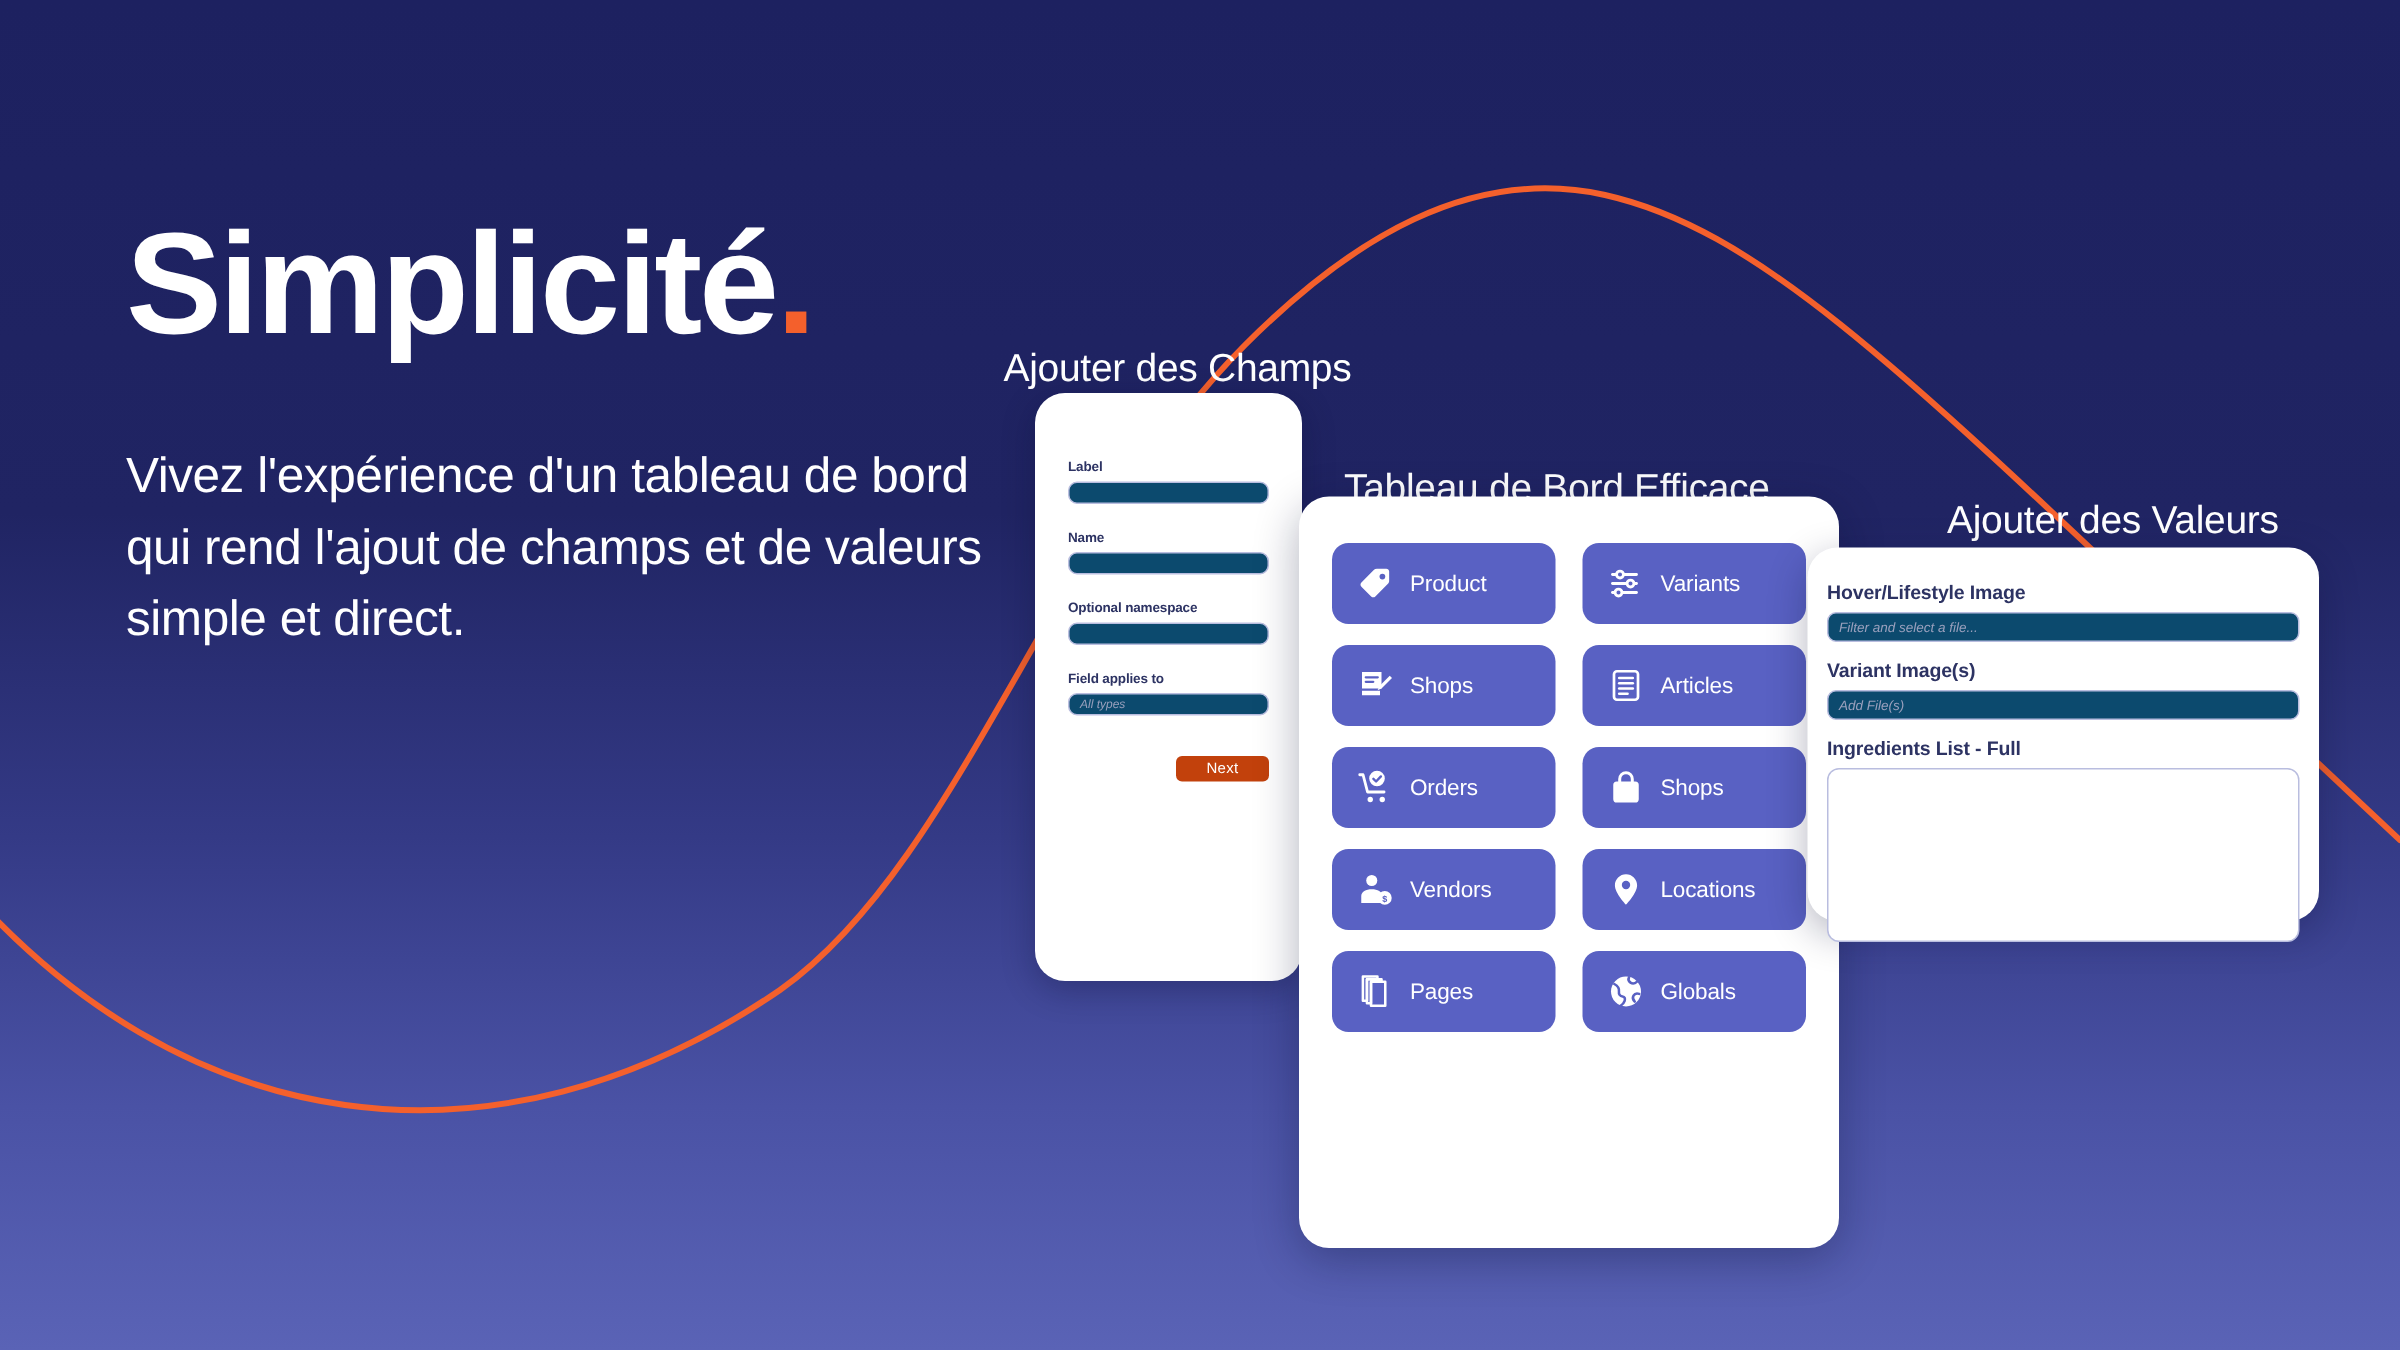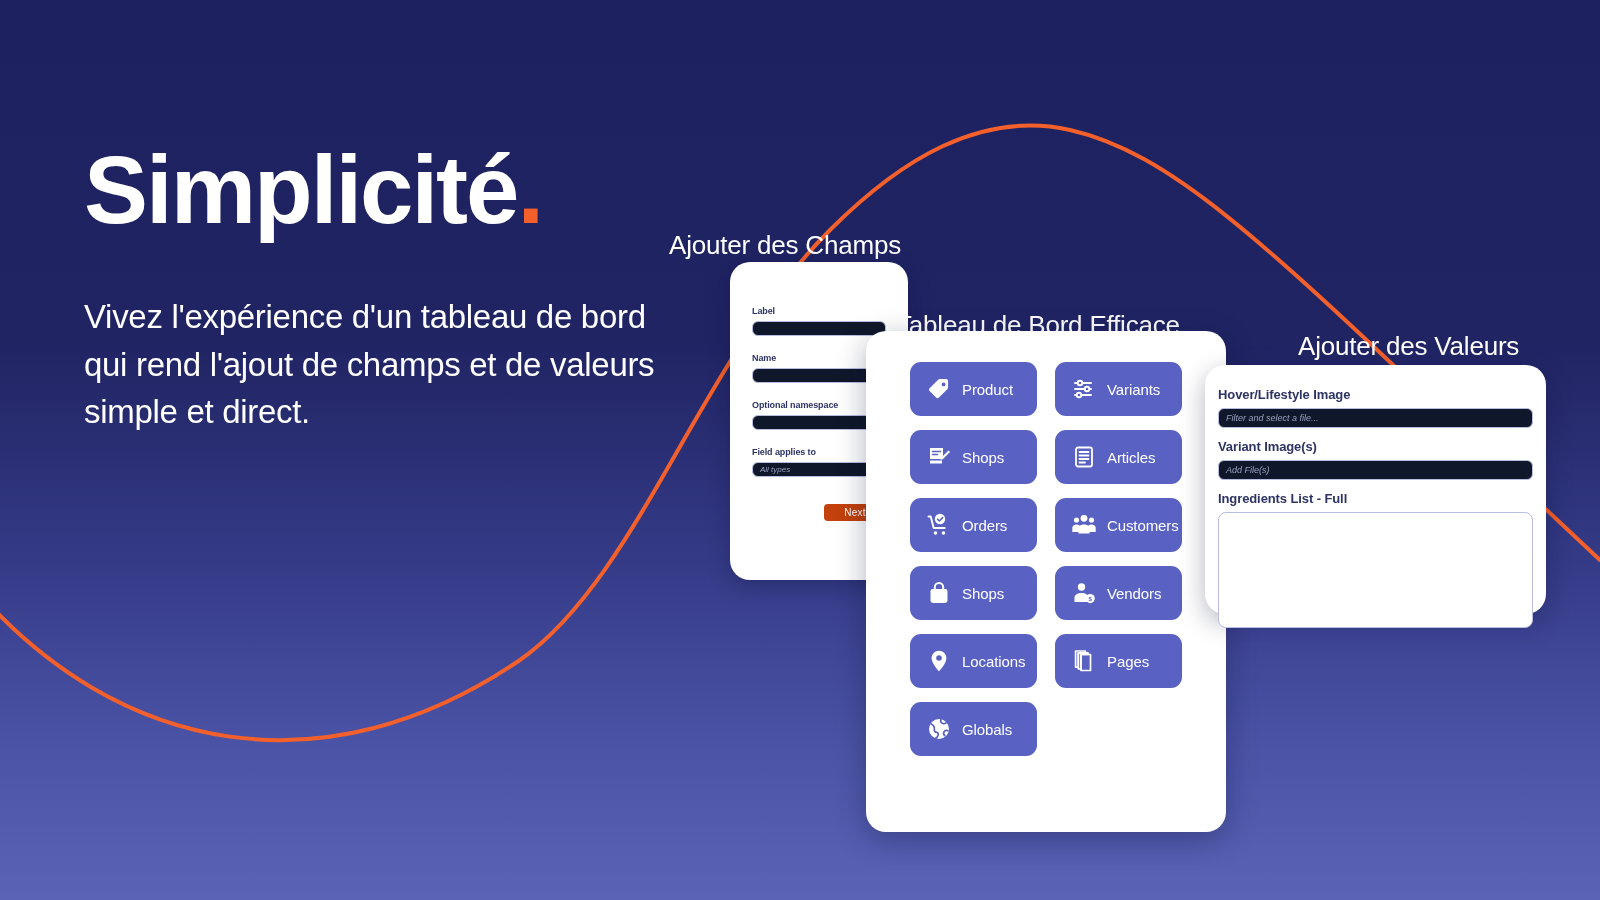--- a/index.html
+++ b/index.html
@@ -28,54 +28,53 @@
     position:absolute; color:#ffffff; font-size:26px; font-weight:300;
     letter-spacing:-0.2px; white-space:nowrap;
   }
   .card {
     position:absolute; background:#ffffff; border-radius:20px;
   }
   .field-label {
     color:#2d3363; font-weight:bold; letter-spacing:-0.1px;
   }
   .field-box {
-    border:1px solid #b9bddf; border-radius:6px; background:#0f172a;
+    border:1px solid #b9bddf; border-radius:6px; background:#0c4a6e;
     display:flex; align-items:center;
   }
   .field-box .ph {
     font-style:italic; color:#9aa0bd; padding-left:7px; font-size:8px;
   }
 
   
   #title-fields { left:669px; top:230px; }
   #card-fields {
-    left:690px; top:262px; width:178px; height:318px;
+    left:690px; top:262px; width:178px; height:392px;
     box-shadow:0 6px 22px rgba(10,14,50,.30);
-    margin-left:40px;
   }
   #card-fields .inner { padding:44px 22px 0 22px; }
   #card-fields .field-label { font-size:9px; display:block; margin-bottom:5px; }
   #card-fields .field-box { height:15px; width:100%; }
   #card-fields .grp { margin-bottom:17px; }
   #btn-next {
     margin-top:10px; margin-left:auto; width:62px; height:17px;
     background:#c2410c; border-radius:4px; color:#fff; font-size:10px;
     display:flex; align-items:center; justify-content:center;
     letter-spacing:.2px;
   }
   #card-fields .row-next { display:flex; }
 
   
   #title-dash { left:896px; top:310px; }
   #card-dash {
     left:866px; top:331px; width:360px; height:501px;
     box-shadow:0 8px 30px rgba(10,14,50,.32);
   }
   .tile-grid {
-    padding:31px 44px; display:grid; grid-template-columns:1fr 1fr;
+    padding:31px 22px; display:grid; grid-template-columns:1fr 1fr;
     column-gap:18px; row-gap:14px;
   }
   .tile {
     background:#5961c3; border-radius:11px; height:54px;
     display:flex; align-items:center; gap:11px; padding-left:17px;
     color:#ffffff;
   }
   .tile .ico { width:24px; height:24px; flex:0 0 24px; display:block; }
   .tile .lbl { font-size:15px; font-weight:300; letter-spacing:-0.1px; }
 
@@ -205,33 +204,20 @@
             <circle cx="13" cy="6" r="5.2" fill="#ffffff"></circle>
             <path d="M10.6 6.2 12.4 8l3.2-3.4" fill="none" stroke="#5961c3" stroke-width="1.6" stroke-linecap="round" stroke-linejoin="round"></path>
             <path d="M1.5 3.5h2.2l3 11.5h11" fill="none" stroke="#ffffff" stroke-width="1.9" stroke-linecap="round" stroke-linejoin="round"></path>
             <circle cx="8.5" cy="20" r="1.8" fill="#ffffff"></circle>
             <circle cx="16.5" cy="20" r="1.8" fill="#ffffff"></circle>
           </svg>
       </span>
       <span class="lbl">Orders</span>
     </div>
 
-    <div class="tile">
-      <span class="ico">
-        <svg viewBox="0 0 24 24" fill="#ffffff">
-            <circle cx="4.5" cy="7" r="2.6"></circle>
-            <path d="M0.3 19v-4.2c0-2 1.7-3.3 4.2-3.3s4.2 1.3 4.2 3.3V19z"></path>
-            <circle cx="19.5" cy="7" r="2.6"></circle>
-            <path d="M15.3 19v-4.2c0-2 1.7-3.3 4.2-3.3s4.2 1.3 4.2 3.3V19z"></path>
-            <circle cx="12" cy="5.3" r="3.4"></circle>
-            <path d="M6.4 20.5v-5c0-2.4 2.3-4 5.6-4s5.6 1.6 5.6 4v5z"></path>
-          </svg>
-      </span>
-      <span class="lbl">Customers</span>
-    </div>
 
     <div class="tile">
       <span class="ico">
         <svg viewBox="0 0 24 24">
             <rect x="3.5" y="8" width="17" height="14" rx="2.4" fill="#ffffff"></rect>
             <path d="M7.8 9V6.3a4.2 4.2 0 0 1 8.4 0V9" fill="none" stroke="#ffffff" stroke-width="2"></path>
           </svg>
       </span>
       <span class="lbl">Shops</span>
     </div>

